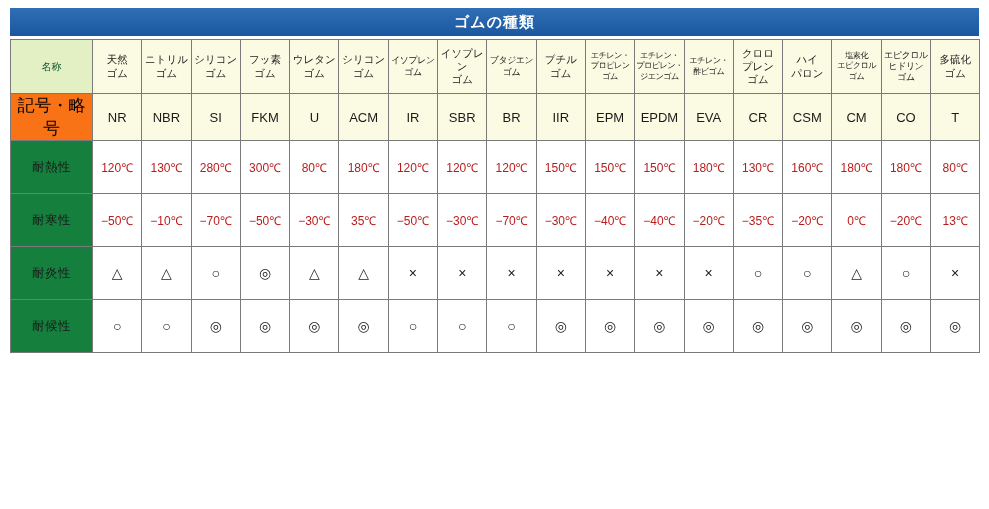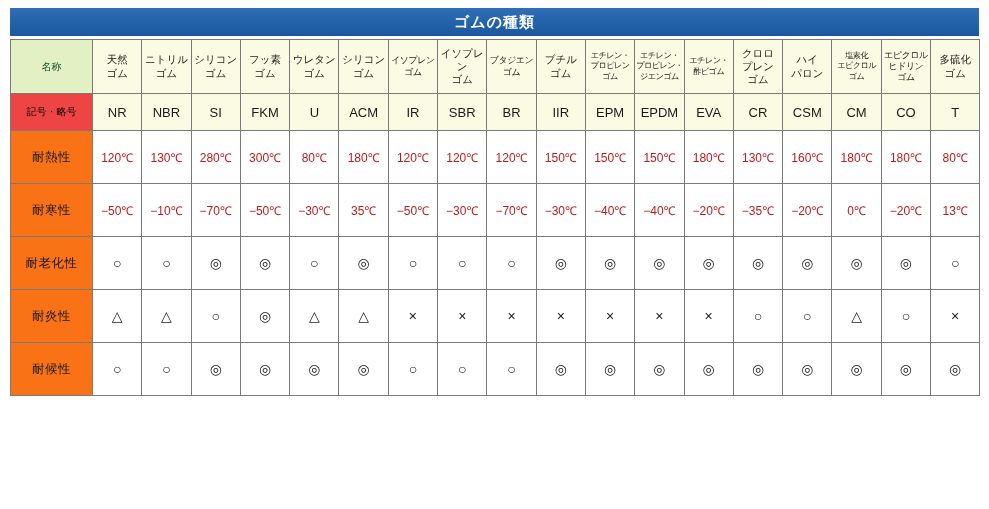--- a/index.html
+++ b/index.html
@@ -42,36 +42,36 @@
     text-align: center;
     vertical-align: middle;
     font-weight: normal;
     padding: 0;
   }
   
   col.c0 { width: 82px; }
   col.cx { width: 49.3px; }
 
   .rowlabel {
-    background: #f97316;
+    background: #15803d;
     font-size: 12.5px;
     font-weight: bold;
     color: #1a1a1a;
     letter-spacing: 0.5px;
   }
   .rowlabel-head {
     background: #ddeeb0;
     background: #e2f0c3;
     font-size: 10px;
     font-weight: bold;
     color: #14532d;
   }
   .rowlabel-sym {
-    background: #ef4444;
-    font-size: 10px;
+    background: #f97316;
+    font-size: 17px;
     font-weight: bold;
   }
   .hdr-name {
     background: #fbfbe4;
     font-size: 10.5px;
     line-height: 1.25;
     color: #1a1a1a;
     padding: 3px 1px;
   }
   .hdr-name span { display: block; }
@@ -269,41 +269,20 @@
         <td class="val">−40℃</td>
         <td class="val">−40℃</td>
         <td class="val">−20℃</td>
         <td class="val">−35℃</td>
         <td class="val">−20℃</td>
         <td class="val">0℃</td>
         <td class="val">−20℃</td>
         <td class="val">13℃</td>
       </tr>
 
-      <tr class="data-row">
-        <td class="rowlabel">耐老化性</td>
-        <td class="mark">○</td>
-        <td class="mark">○</td>
-        <td class="mark">◎</td>
-        <td class="mark">◎</td>
-        <td class="mark">○</td>
-        <td class="mark">◎</td>
-        <td class="mark">○</td>
-        <td class="mark">○</td>
-        <td class="mark">○</td>
-        <td class="mark">◎</td>
-        <td class="mark">◎</td>
-        <td class="mark">◎</td>
-        <td class="mark">◎</td>
-        <td class="mark">◎</td>
-        <td class="mark">◎</td>
-        <td class="mark">◎</td>
-        <td class="mark">◎</td>
-        <td class="mark">○</td>
-      </tr>
 
 
       <tr class="data-row">
         <td class="rowlabel">耐炎性</td>
         <td class="mark">△</td>
         <td class="mark">△</td>
         <td class="mark">○</td>
         <td class="mark">◎</td>
         <td class="mark">△</td>
         <td class="mark">△</td>

